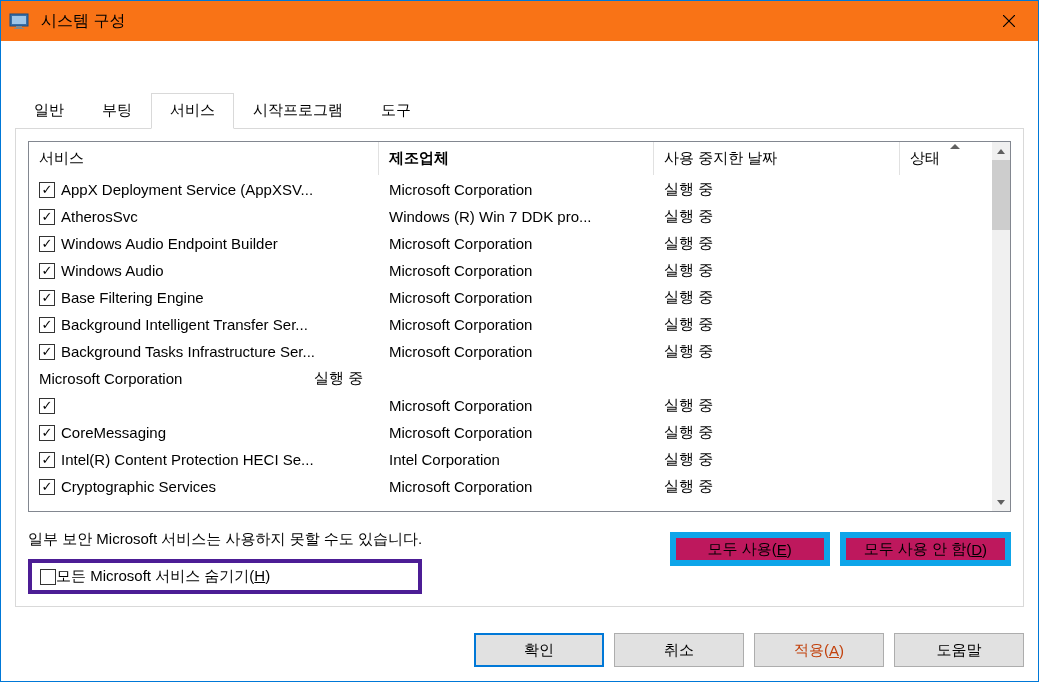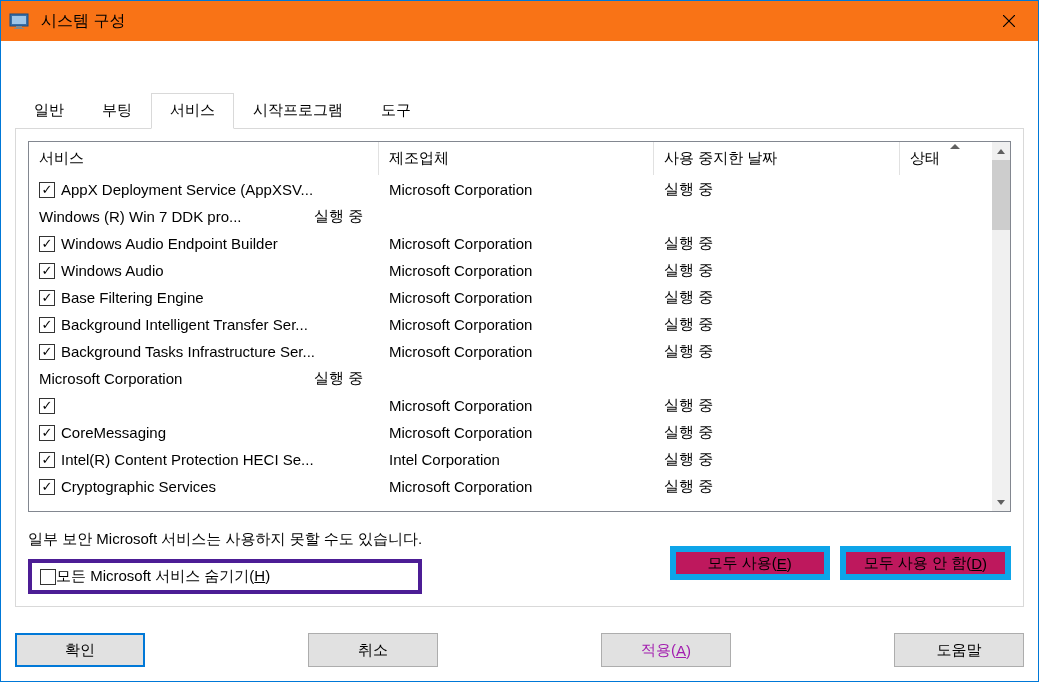--- a/index.html
+++ b/index.html
@@ -16,56 +16,56 @@
     .tab { padding: 7px 18px; font-size: 15px; background: #fff; border: 1px solid transparent; cursor: default; position: relative; margin-top: 38px; }
     .tab.active { border: 1px solid #d9d9d9; border-bottom: 1px solid #fff; z-index: 2; background: #fff; margin-bottom: -1px; }
     
     .tab-content { border: 1px solid #d9d9d9; flex: 1; padding: 12px 12px 12px 12px; display: flex; flex-direction: column; position: relative; z-index: 1; }
     
     .listview { border: 1px solid #828790; flex: 1; display: flex; flex-direction: column; background: #fff; overflow: hidden; position: relative; }
     .listview-header { display: flex; background: #fff; border-bottom: 1px solid transparent; }
     .listview-header-cell { padding: 7px 10px; font-size: 15px; border-right: 1px solid #e1e1e1; position: relative; cursor: default; }
     .listview-header-cell.sorted::after { content: ''; position: absolute; top: 2px; left: 50%; transform: translateX(-50%); width: 0; height: 0; border-left: 5px solid transparent; border-right: 5px solid transparent; border-bottom: 5px solid #606060; }
     .col-service { width: 350px; }
-    .col-manufacturer { width: 275px; }
+    .col-manufacturer { width: 275px; font-weight: bold; }
     .col-status { width: 110px; }
     .col-disabled-date { flex: 1; }
     
     .listview-body { flex: 1; overflow-y: hidden; position: relative; }
     .listview-row { display: flex; align-items: center; padding: 2px 0; }
     .listview-cell { padding: 2px 10px 2px 10px; font-size: 15px; white-space: nowrap; overflow: hidden; text-overflow: ellipsis; }
     .cell-service { width: 350px; display: flex; align-items: center; gap: 6px; }
     .cell-manufacturer { width: 275px; }
     .cell-status { width: 110px; }
     .cell-disabled-date { flex: 1; }
     
     .checkbox { width: 16px; height: 16px; border: 1px solid #333; display: inline-flex; align-items: center; justify-content: center; flex-shrink: 0; background: #fff; }
     .checkbox.checked::after { content: '✓'; font-size: 13px; line-height: 1; color: #000; }
     
     .scrollbar-v { position: absolute; right: 0; top: 0; bottom: 0; width: 18px; background: #f0f0f0; display: flex; flex-direction: column; }
     .scrollbar-btn { height: 18px; background: #f0f0f0; display: flex; align-items: center; justify-content: center; font-size: 10px; color: #606060; }
     .scrollbar-track { flex: 1; position: relative; }
     .scrollbar-thumb { position: absolute; left: 0; right: 0; top: 0; height: 70px; background: #cdcdcd; }
     
-    .below-list { margin-top: 18px; display: flex; align-items: center; justify-content: space-between; }
+    .below-list { margin-top: 18px; display: flex; align-items: flex-start; justify-content: space-between; }
     .note-area { display: flex; flex-direction: column; gap: 10px; }
     .note-text { font-size: 15px; }
     .hide-checkbox-row { display: inline-flex; align-items: center; border: 4px solid #4c1d95; padding: 4px 8px; }
     .hide-checkbox-row .checkbox { }
     .hide-label { font-size: 15px; }
     .hide-label u { text-decoration: underline; }
     
     .right-buttons { display: flex; gap: 10px; margin-top: 2px; }
     .btn { min-width: 160px; height: 34px; padding: 0 18px; font-size: 15px; background: #be185d; border: 6px solid #0ea5e9; cursor: default; display: flex; align-items: center; justify-content: center; }
     .btn u { text-decoration: underline; }
     
-    .dialog-buttons { display: flex; justify-content: space-between; gap: 10px; padding: 12px 14px 14px 14px; }
+    .dialog-buttons { display: flex; justify-content: flex-end; gap: 10px; padding: 12px 14px 14px 14px; }
     .dlg-btn { width: 130px; height: 34px; font-size: 15px; background: #e1e1e1; border: 1px solid #adadad; display: flex; align-items: center; justify-content: center; cursor: default; }
     .dlg-btn.default { border: 2px solid #0078d7; background: #e1e1e1; }
-    .dlg-btn.disabled { color: #a21caf; }
+    .dlg-btn.disabled { color: #c2410c; }
     .dlg-btn u { text-decoration: underline; }
   </style>
 </head>
 <body>
 
 <div class="titlebar">
   <span class="titlebar-icon">
     <svg width="20" height="20" viewBox="0 0 20 20">
       <rect x="1" y="3" width="18" height="12" fill="#3a6ea5" stroke="#1a4e85" stroke-width="1"></rect>
       <rect x="3" y="5" width="14" height="8" fill="#9ec5e8"></rect>
@@ -104,20 +104,24 @@
       <div class="listview-row">
             <div class="listview-cell cell-service">
               <span class="checkbox checked"></span>
               <span>AppX Deployment Service (AppXSV...</span>
             </div>
             <div class="listview-cell cell-manufacturer">Microsoft Corporation</div>
             <div class="listview-cell cell-status">실행 중</div>
             <div class="listview-cell cell-disabled-date"></div>
           </div>
           <div class="listview-row">
+            <div class="listview-cell cell-service">
+              <span class="checkbox checked"></span>
+              <span>AtherosSvc</span>
+            </div>
             <div class="listview-cell cell-manufacturer">Windows (R) Win 7 DDK pro...</div>
             <div class="listview-cell cell-status">실행 중</div>
             <div class="listview-cell cell-disabled-date"></div>
           </div>
           <div class="listview-row">
             <div class="listview-cell cell-service">
               <span class="checkbox checked"></span>
               <span>Windows Audio Endpoint Builder</span>
             </div>
             <div class="listview-cell cell-manufacturer">Microsoft Corporation</div>

